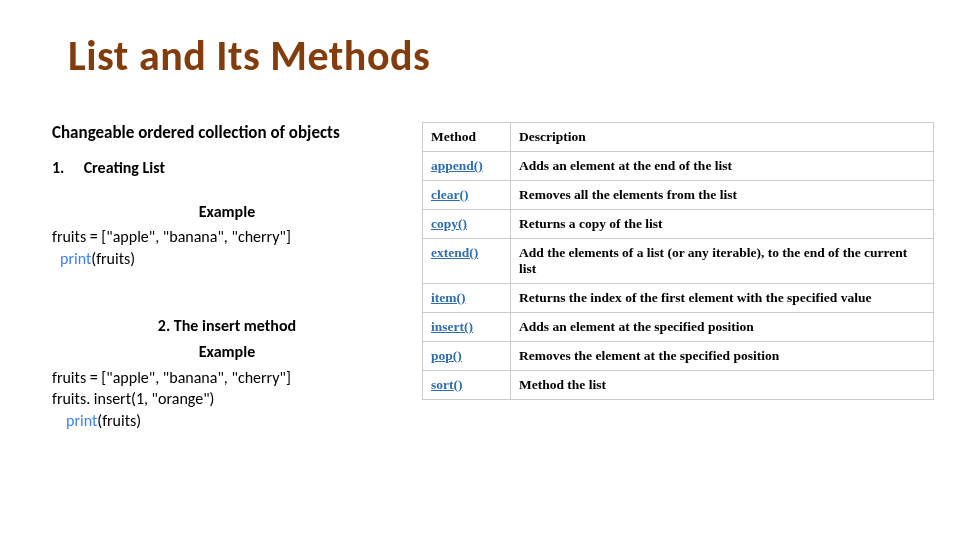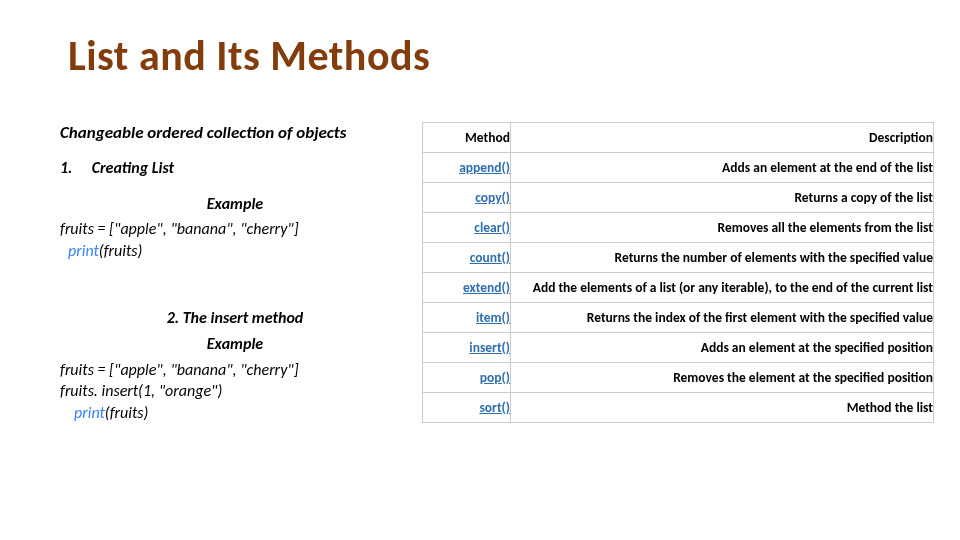--- a/index.html
+++ b/index.html
@@ -23,55 +23,55 @@
     top: 30px;
     left: 68px;
     font-size: 42px;
     font-weight: 700;
     color: #833C0C;
     letter-spacing: 0.5px;
   }
   .left-col {
     position: absolute;
     top: 122px;
-    left: 60px;
+    left: 52px;
     width: 350px;
     font-size: 16px;
     line-height: 1.35;
-    font-style: italic;
   }
   .subtitle {
     font-weight: 700;
     font-size: 17px;
     margin-bottom: 12px;
   }
   .num-line {
-    margin-bottom: 14px;
+    margin-bottom: 22px;
   }
   .num-line .num { font-weight: 700; display: inline-block; width: 28px; }
   .num-line .txt { font-weight: 700; }
   .heading2 { font-weight: 700; margin-bottom: 4px; text-align: center; }
   .code-block { margin-bottom: 46px; }
   .print-kw { color: #3b82f6; }
   .indent { padding-left: 8px; }
   .indent2 { padding-left: 14px; }
 
   .methods-table {
     position: absolute;
     top: 122px;
     left: 422px;
     width: 512px;
     border-collapse: collapse;
     font-size: 13.5px;
   }
   .methods-table th, .methods-table td {
     border: 1px solid #ccc;
-    padding: 6px 0;
-    text-align: right;
+    padding: 6px 8px;
+    text-align: left;
     vertical-align: top;
+    font-family: Liberation Serif, serif;
   }
   .methods-table th {
     font-weight: 700;
     background: #fff;
   }
   .methods-table td.method a,
   .methods-table td.method span.mlink {
     color: #2F6FAF;
     text-decoration: underline;
     cursor: pointer;
@@ -126,30 +126,26 @@
         <th>Method</th>
         <th>Description</th>
       </tr>
     </thead>
     <tbody id="methods-body">
         <tr>
           <td class="method"><span class="mlink">append()</span></td>
           <td class="desc">Adds an element at the end of the list</td>
         </tr>
         <tr>
-          <td class="method"><span class="mlink">copy()</span></td>
-          <td class="desc">Returns a copy of the list</td>
-        </tr>
-        <tr>
           <td class="method"><span class="mlink">clear()</span></td>
           <td class="desc">Removes all the elements from the list</td>
         </tr>
         <tr>
-          <td class="method"><span class="mlink">count()</span></td>
-          <td class="desc">Returns the number of elements with the specified value</td>
+          <td class="method"><span class="mlink">copy()</span></td>
+          <td class="desc">Returns a copy of the list</td>
         </tr>
         <tr>
           <td class="method"><span class="mlink">extend()</span></td>
           <td class="desc">Add the elements of a list (or any iterable), to the end of the current list</td>
         </tr>
         <tr>
           <td class="method"><span class="mlink">item()</span></td>
           <td class="desc">Returns the index of the first element with the specified value</td>
         </tr>
         <tr>

